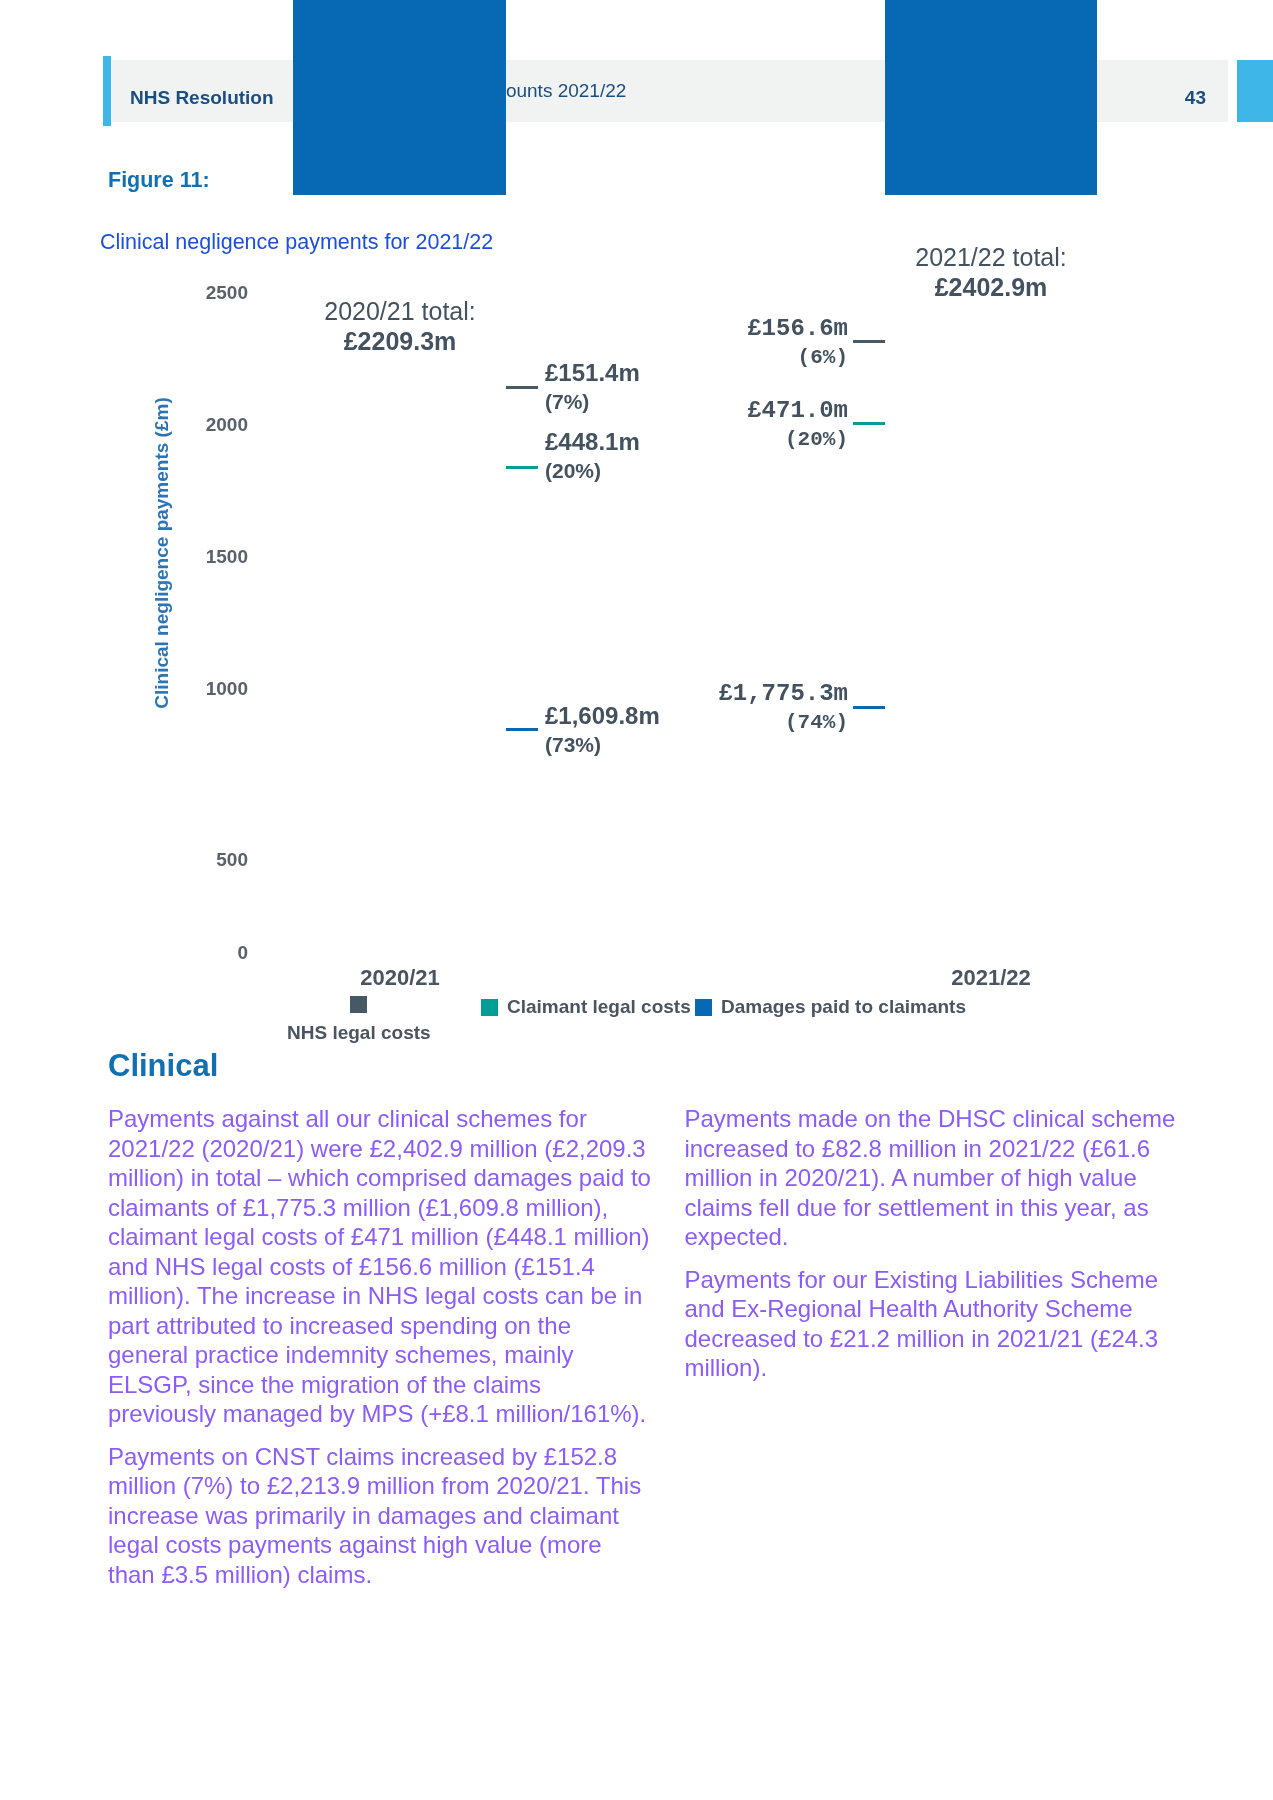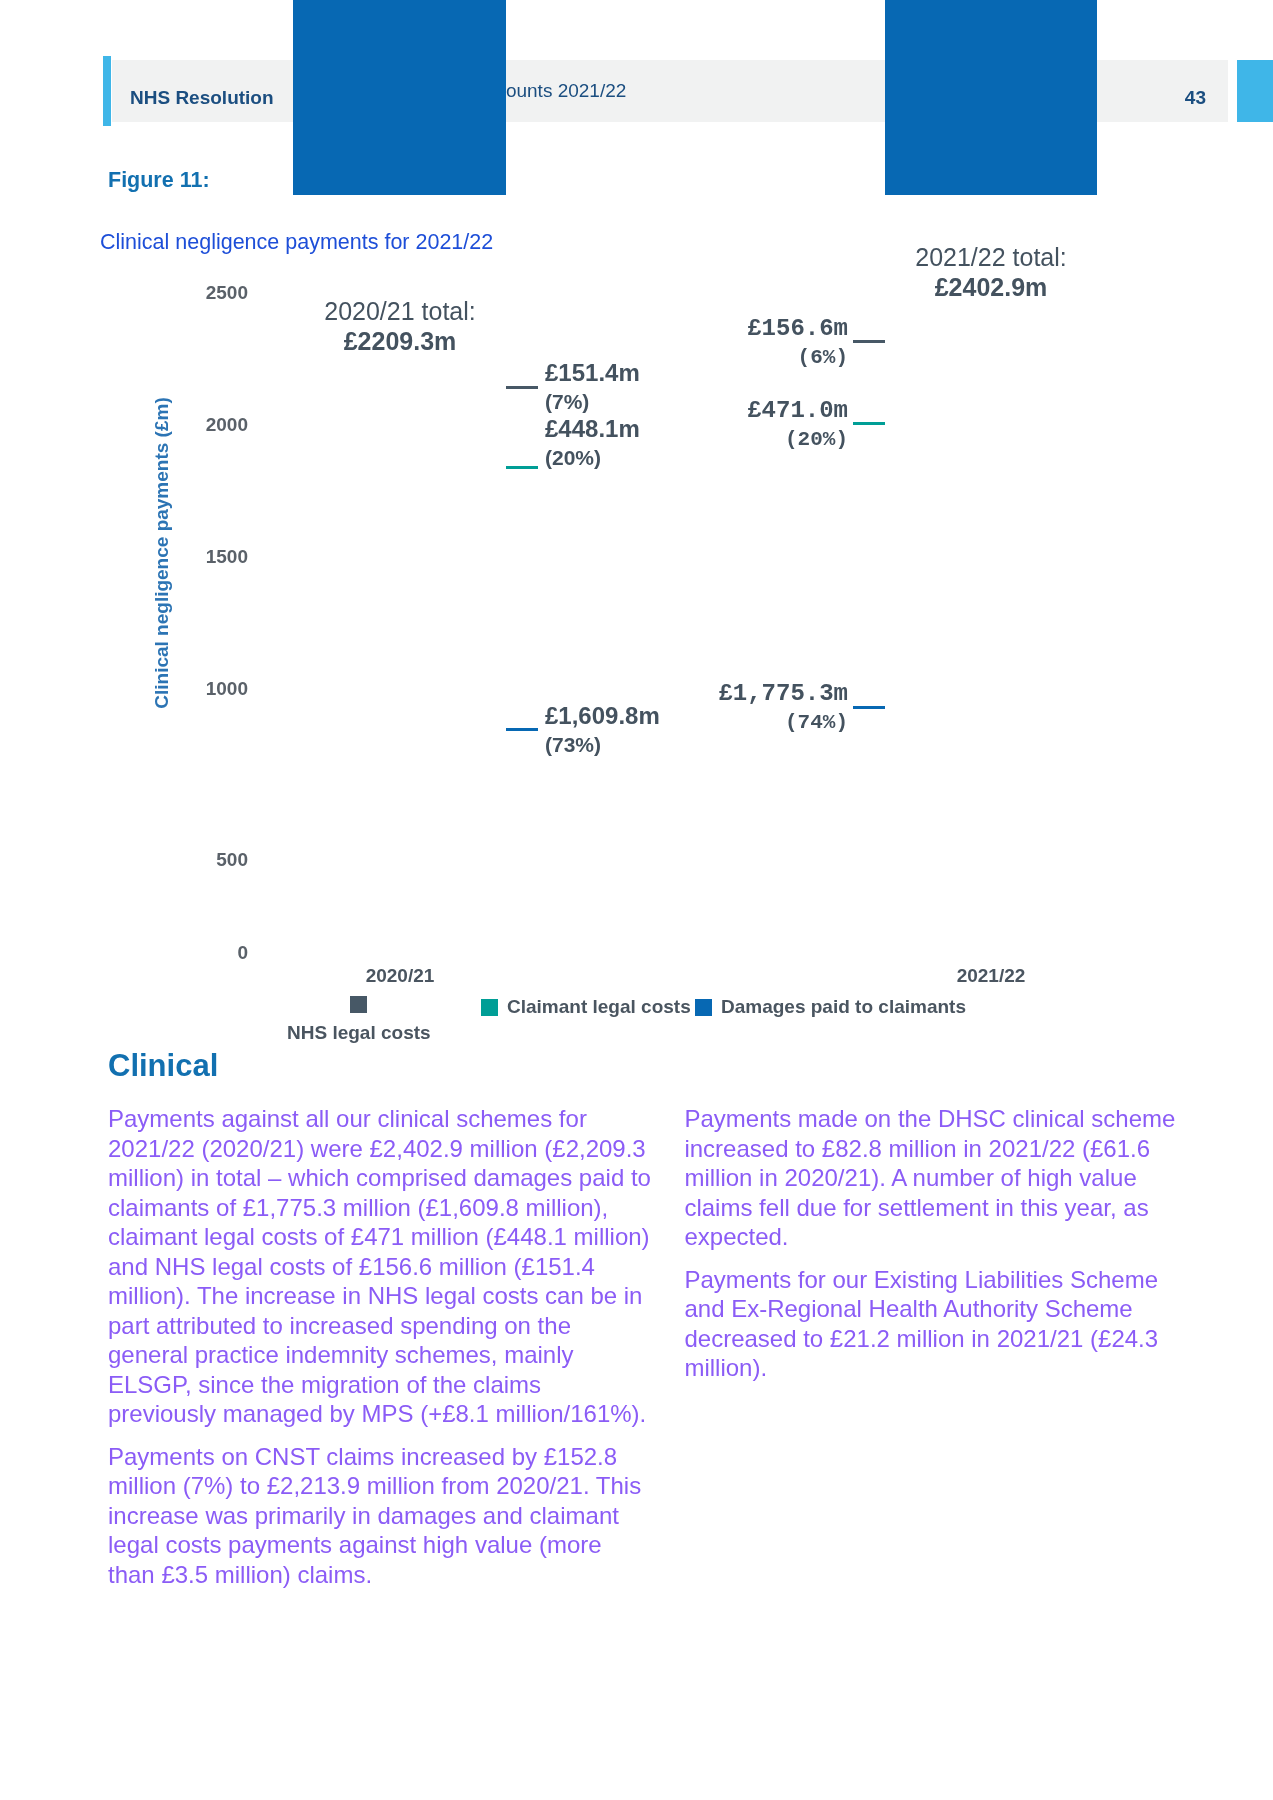--- a/index.html
+++ b/index.html
@@ -36,29 +36,29 @@
   .totals-0{left:250px;top:296px;}
   .totals-1{left:841px;top:242px;}
   .t-label{font-size:25px;line-height:30px;}
   .t-amount{font-size:25px;line-height:30px;font-weight:700;}
 
   .ann{position:absolute;color:#44525f;}
   .ann-value{font-size:24px;line-height:30px;font-weight:700;}
   .ann-pct{font-size:21px;line-height:28px;font-weight:600;}
   .ann-left{left:545px;width:230px;text-align:left;}
   .ann-right{left:628px;width:220px;text-align:right;font-family:Liberation Mono, monospace;}
-  .ann-l0{top:358px;} .ann-l1{top:414px;} .ann-l2{top:701px;}
+  .ann-l0{top:358px;} .ann-l1{top:427px;} .ann-l2{top:701px;}
   .ann-r0{top:314px;} .ann-r1{top:396px;} .ann-r2{top:679px;}
 
   .conn{position:absolute;height:3px;width:32px;}
   .conn-l0{left:506px;top:386px;} .conn-l1{left:506px;top:466px;} .conn-l2{left:506px;top:728px;}
   .conn-r0{left:853px;top:340px;} .conn-r1{left:853px;top:422px;} .conn-r2{left:853px;top:706px;}
 
   .xlabel{position:absolute;top:965px;width:200px;text-align:center;
-          font-size:19px;font-weight:700;color:#4a5560;}
+          font-size:22px;font-weight:700;color:#4a5560;}
   .xlabel-0{left:300px;} .xlabel-1{left:891px;}
 
   .legend-item{position:absolute;top:996px;display:flex;align-items:center;gap:9px;
                font-size:19px;font-weight:700;color:#4a5560;}
   .legend-0{left:287px;flex-direction:column;} .legend-1{left:481px;} .legend-2{left:695px;}
   .swatch{width:17px;height:17px;display:inline-block;}
 
   
   .payments{position:absolute;left:108px;top:1048px;width:1080px;}
   .payments h2{margin:0 0 20px 0;font-size:31px;font-weight:700;color:#1270b0;}

